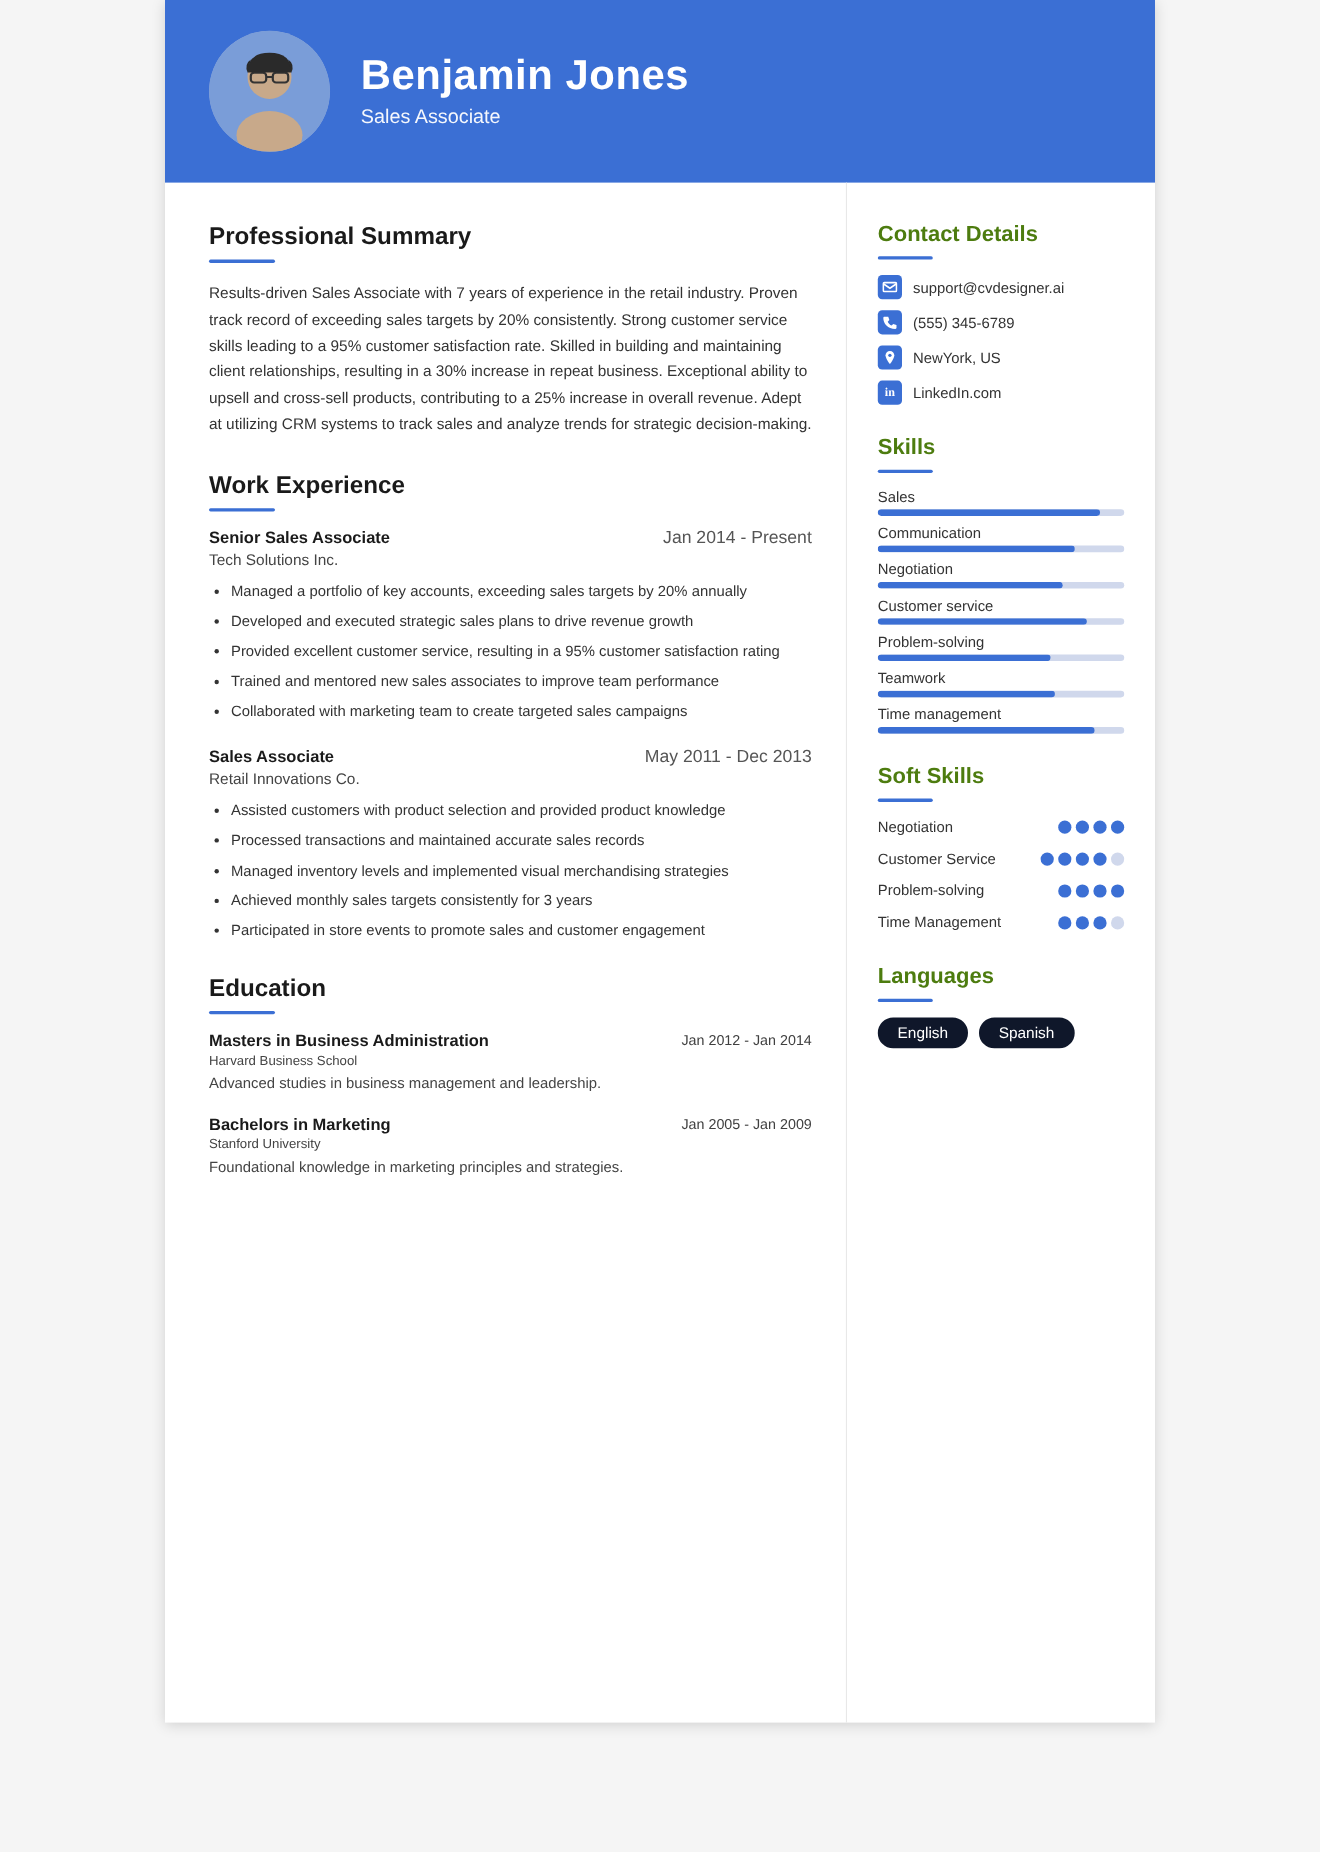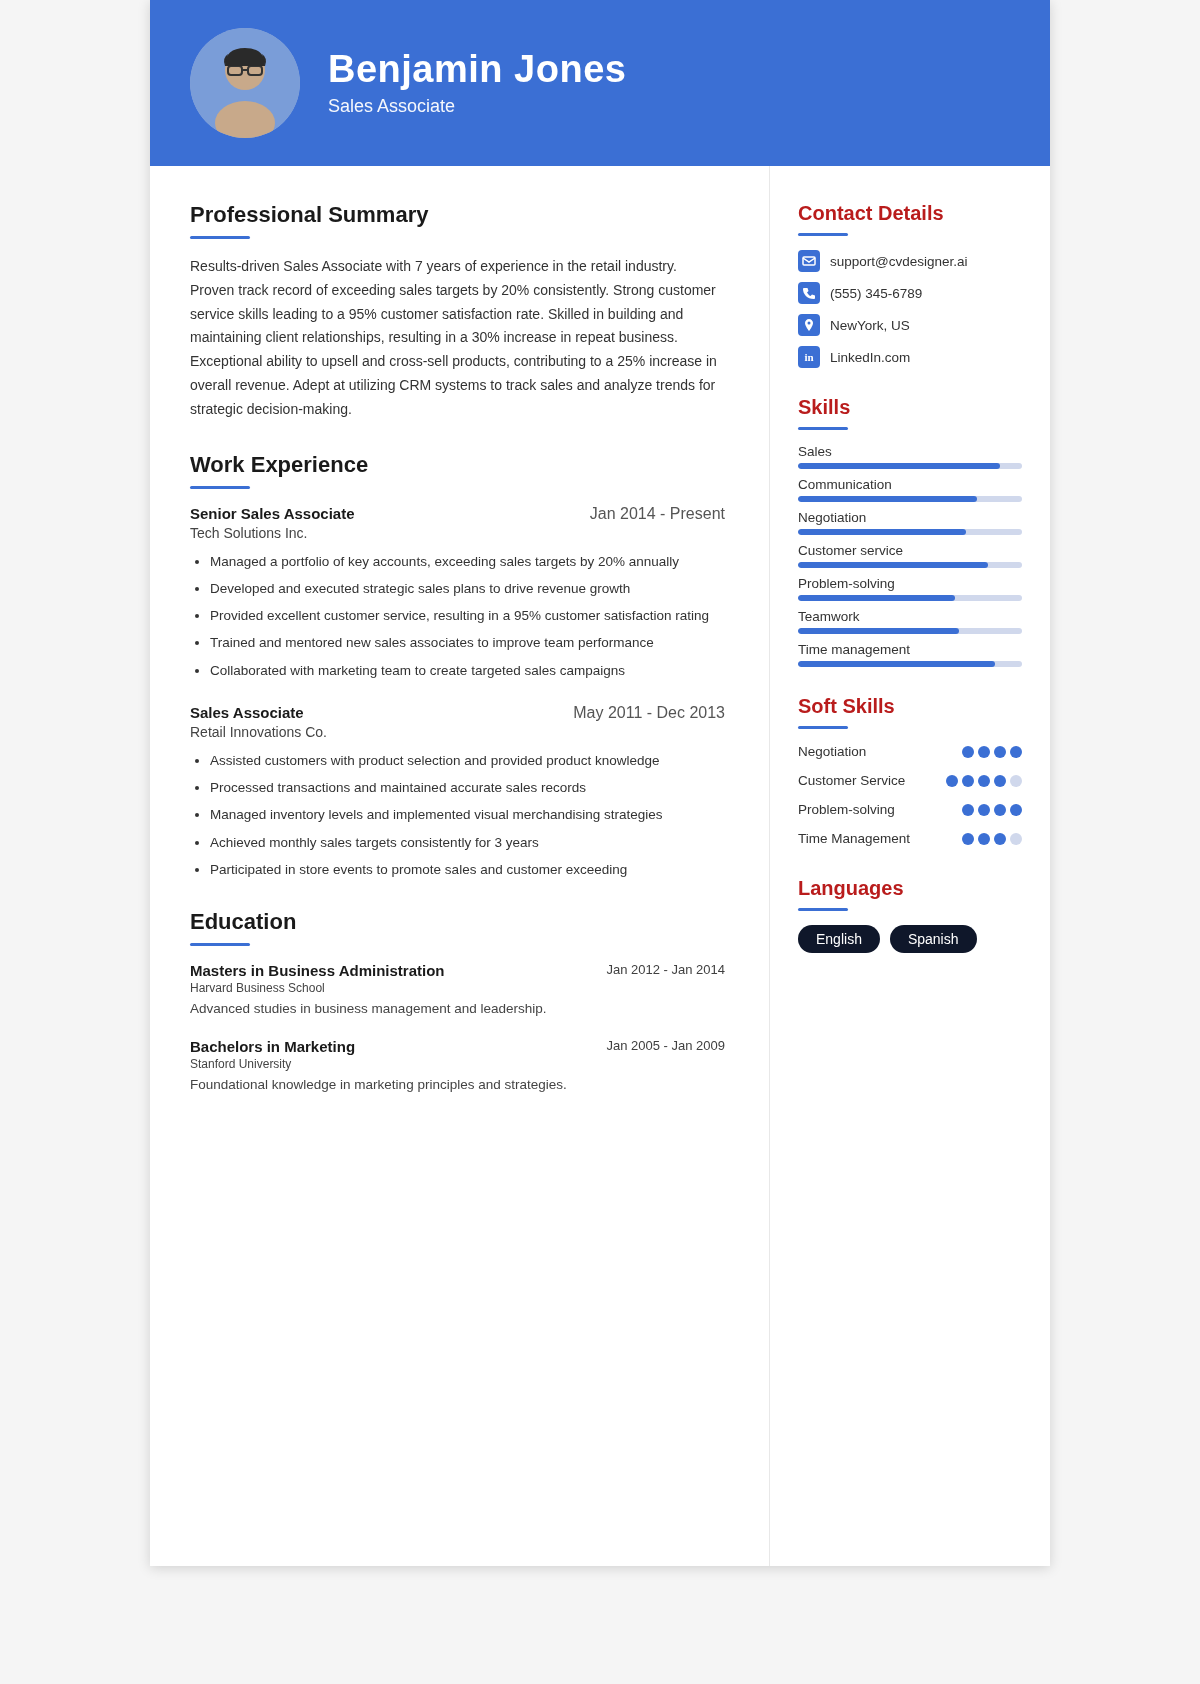--- a/index.html
+++ b/index.html
@@ -54,21 +54,21 @@
       opacity: 0.95;
     }
     
     .body {
       display: flex;
       min-height: 1400px;
     }
     
     .main-col {
       flex: 1;
-      padding: 36px 44px 40px 40px;
+      padding: 36px 31px 40px 40px;
       border-right: 1.5px solid #e8e8e8;
     }
     
     .side-col {
       width: 280px;
       padding: 36px 28px 40px 28px;
       flex-shrink: 0;
     }
     
     .section-title {
@@ -151,21 +151,21 @@
     .edu-desc {
       font-size: 13.5px;
       color: #444;
       line-height: 1.55;
     }
     
     .side-section { margin-bottom: 28px; }
     .side-section-title {
       font-size: 20px;
       font-weight: 700;
-      color: #b91c1c;
+      color: #4d7c0f;
       margin-bottom: 8px;
     }
     .side-underline {
       height: 3px;
       background: #3B6FD4;
       width: 50px;
       margin-bottom: 14px;
       border-radius: 2px;
     }
     
@@ -309,21 +309,21 @@
               <div class="job-header">
                 <span class="job-title">Sales Associate</span>
                 <span class="job-dates">May 2011 - Dec 2013</span>
               </div>
               <div class="job-company">Retail Innovations Co.</div>
               <ul class="job-bullets">
                 <li>Assisted customers with product selection and provided product knowledge</li>
                 <li>Processed transactions and maintained accurate sales records</li>
                 <li>Managed inventory levels and implemented visual merchandising strategies</li>
                 <li>Achieved monthly sales targets consistently for 3 years</li>
-                <li>Participated in store events to promote sales and customer exceeding</li>
+                <li>Participated in store events to promote sales and customer engagement</li>
               </ul>
             </div>
           </div>
       </div>
 
       <div class="edu-section">
         <div class="section-title">Education</div>
         <div class="section-underline"></div>
         <div id="edu-container">
             <div class="edu-block">

